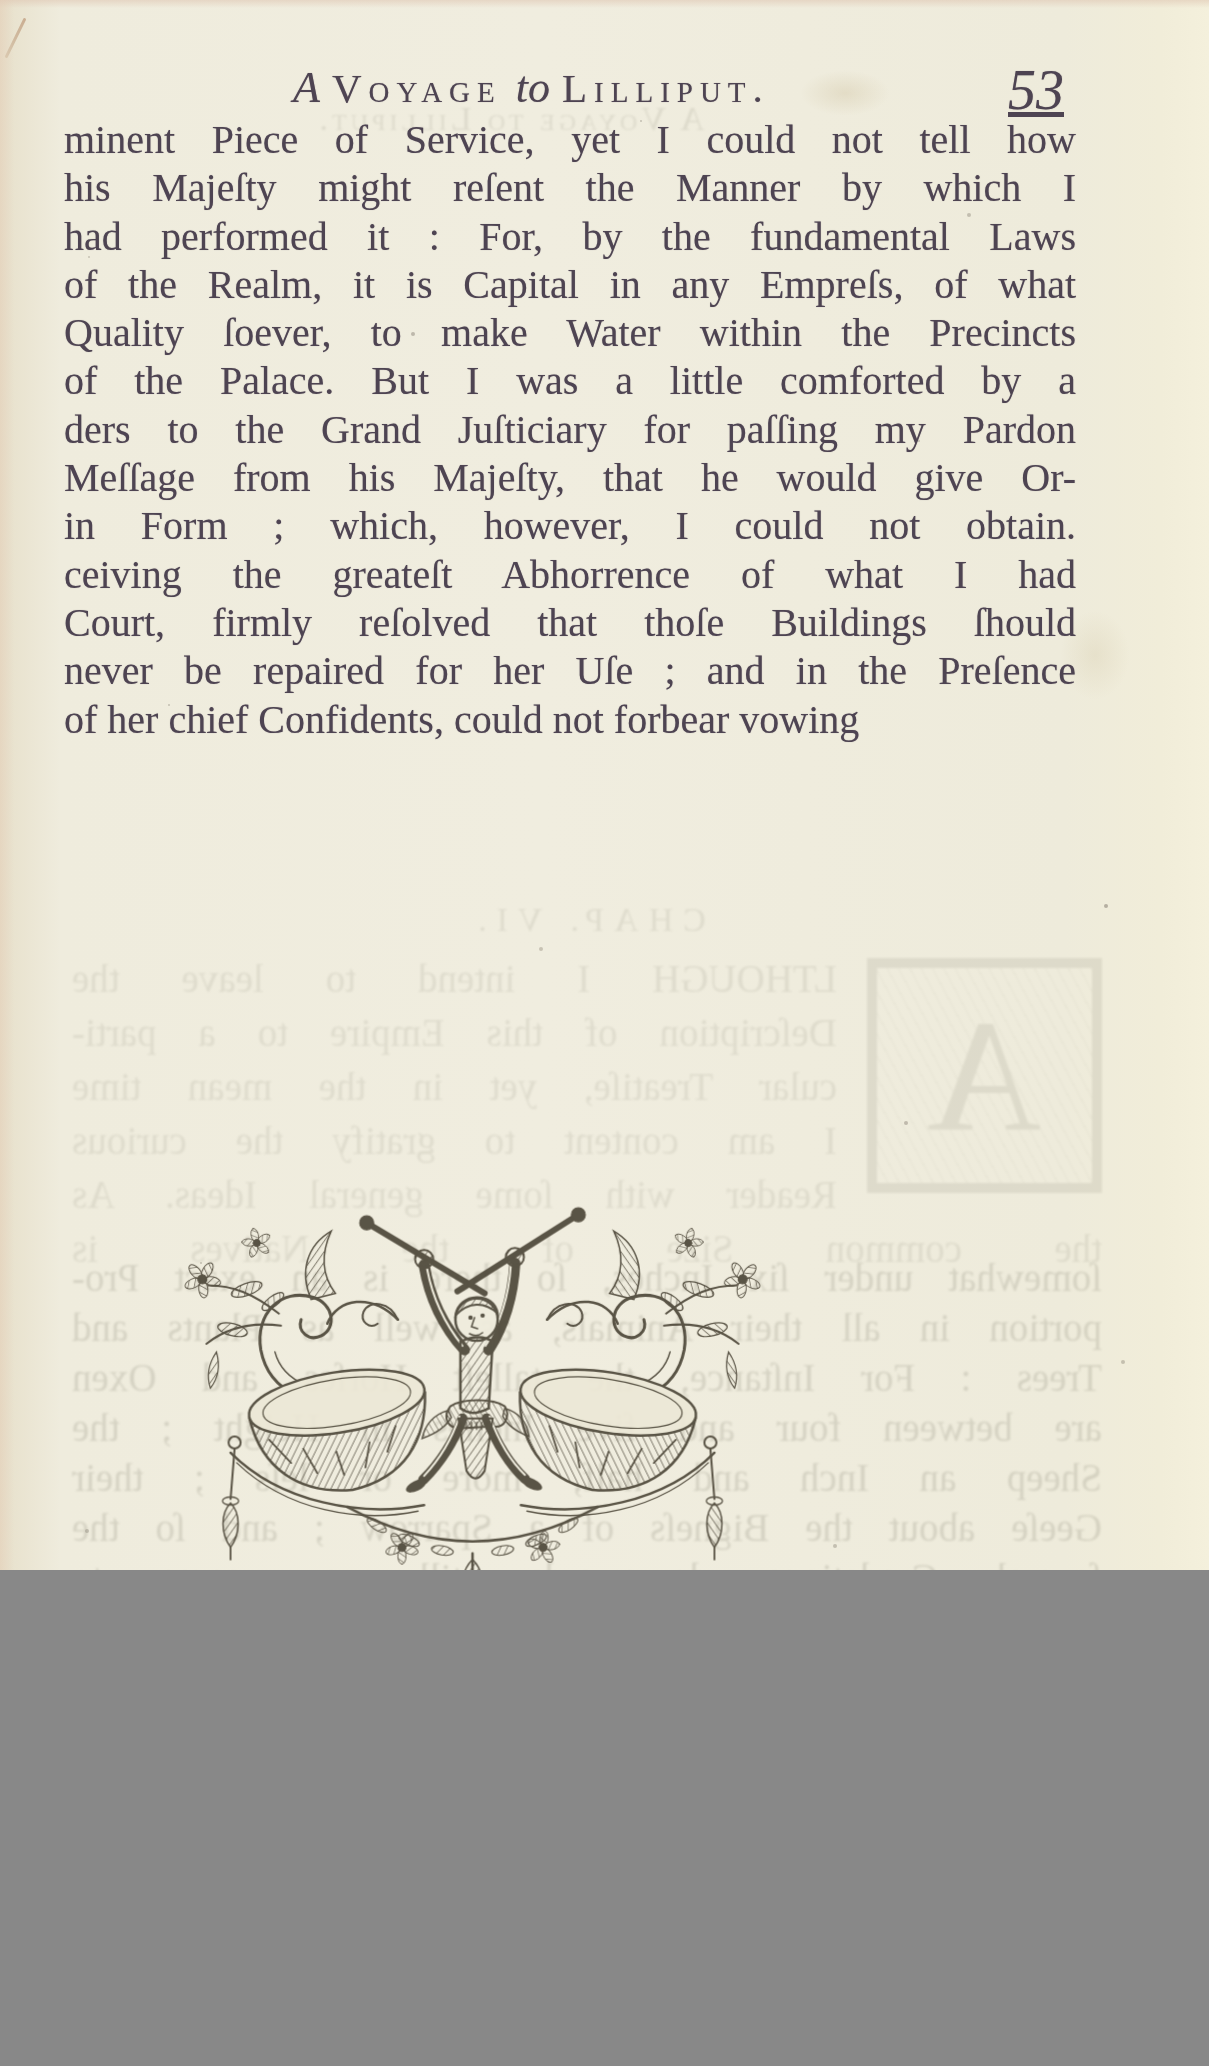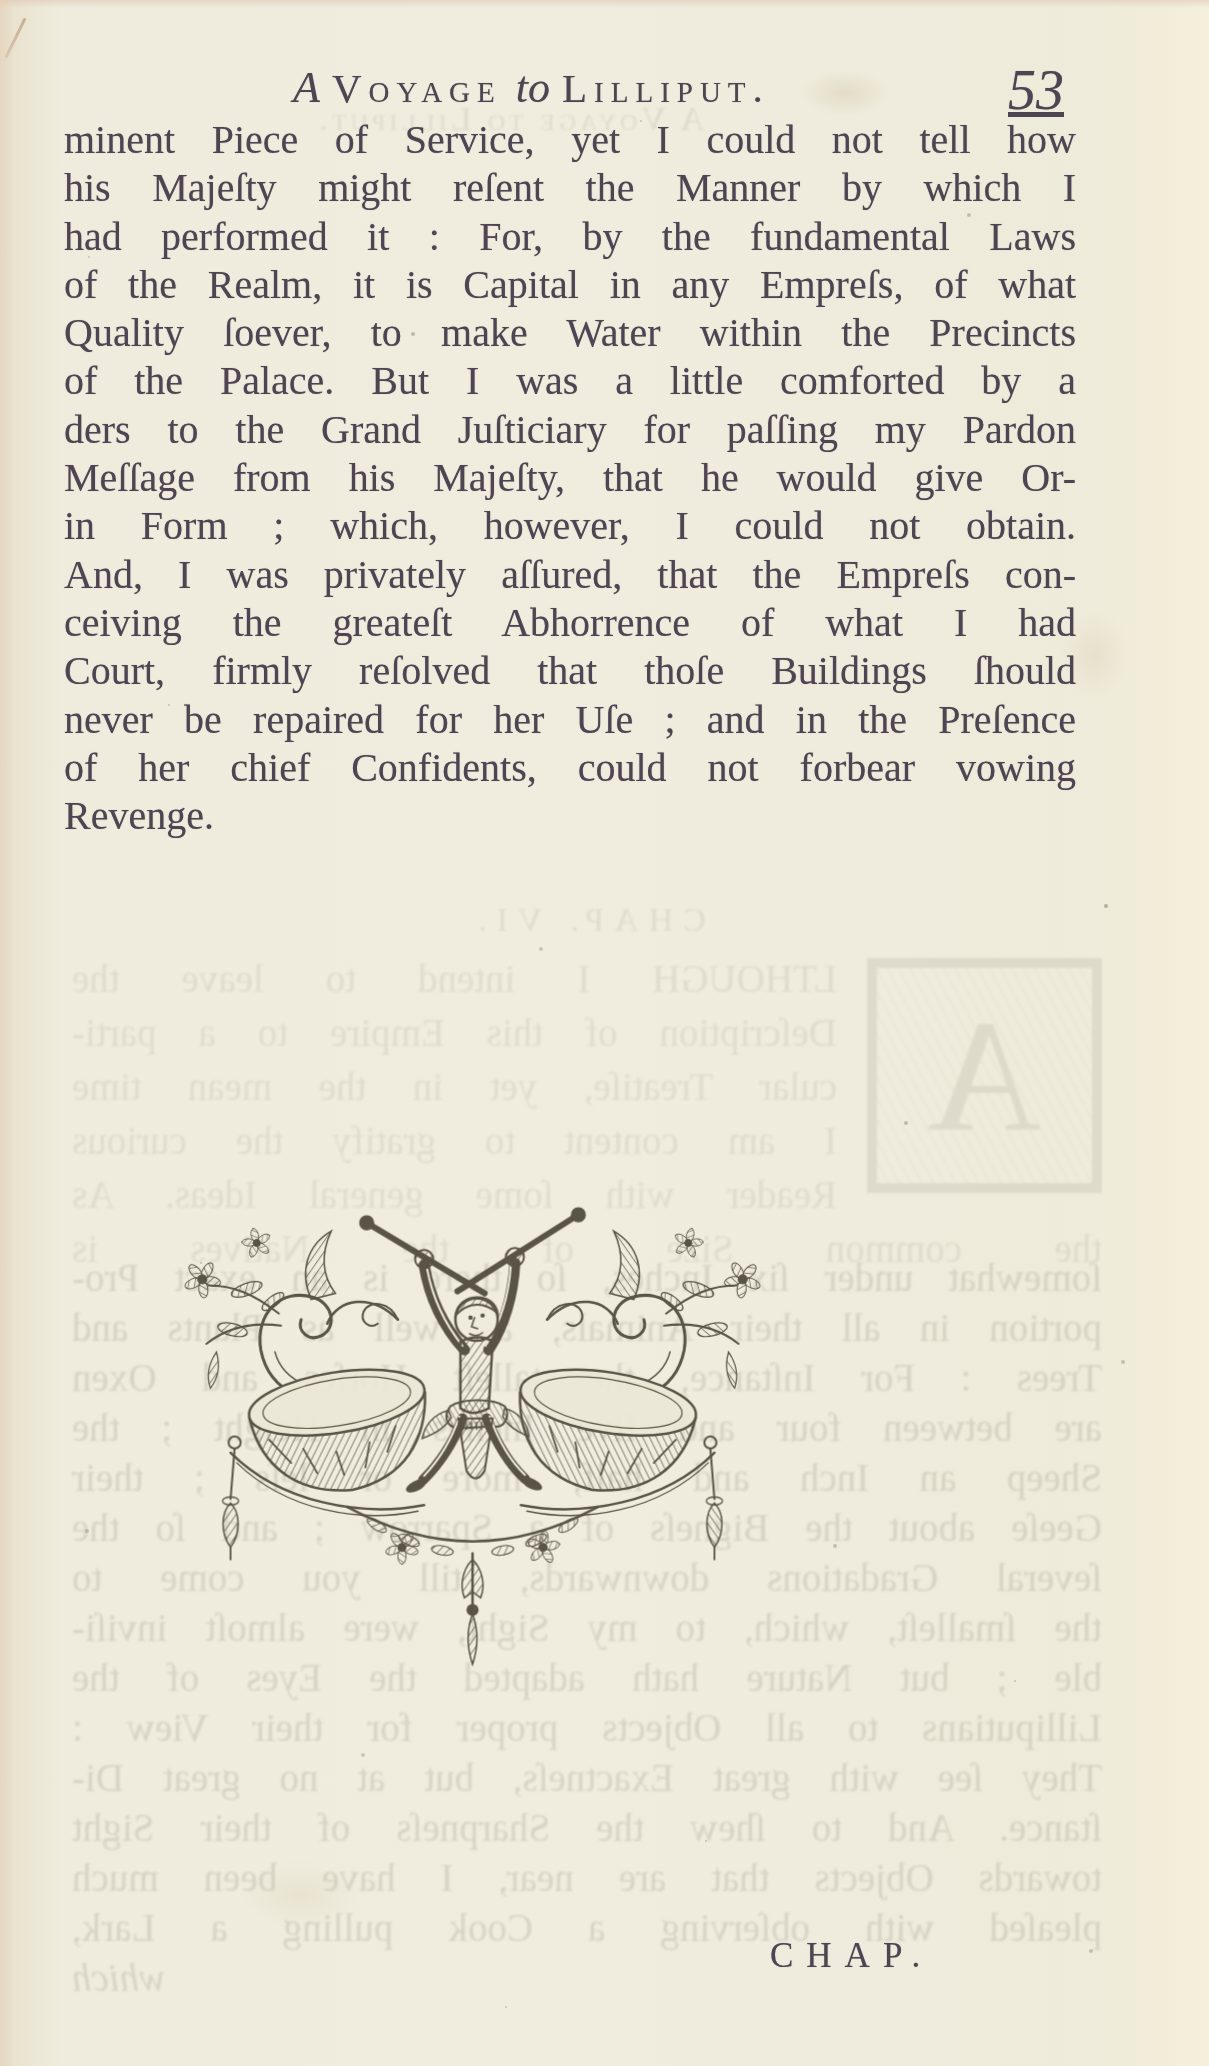--- a/index.html
+++ b/index.html
@@ -1,18 +1,18 @@
 <!DOCTYPE html>
 <html><head>
 <meta charset="utf-8">
 <title>Book page scan</title>
 <style>
   html,body{margin:0;padding:0;background:#888;}
   .page{
-    position:relative; width:1209px; height:2066px; overflow:hidden;
+    position:relative; width:1209px; height:1570px; overflow:hidden;
     background:
       linear-gradient(90deg,#e7e0cb 0,#efecdd 5%,#f0eddf 45%,#eeebdb 88%,#f1edd9 96%,#f4f0dc 100%),
       #efecdd;
     font-family:"Liberation Serif","DejaVu Serif",serif;
     color:#4e4452;
   }
   .page::before{ 
     content:""; position:absolute; left:0; top:0; width:100%; height:8px;
     background:linear-gradient(180deg,rgba(222,196,176,.55),rgba(222,196,176,0));
     pointer-events:none;
@@ -266,23 +266,21 @@
   <div class="body-text">
       <div class="t-line">minent Piece of Service, yet I could not tell how</div>
       <div class="t-line">his Majeſty might reſent the Manner by which I</div>
       <div class="t-line">had performed it : For, by the fundamental Laws</div>
       <div class="t-line">of the Realm, it is Capital in any Empreſs, of what</div>
       <div class="t-line">Quality ſoever, to make Water within the Precincts</div>
       <div class="t-line">of the Palace.  But I was a little comforted by a</div>
       <div class="t-line">ders to the Grand Juſticiary for paſſing my Pardon</div>
       <div class="t-line">Meſſage from his Majeſty, that he would give Or-</div>
       <div class="t-line">in Form ; which, however, I could not obtain.</div>
-      <div class="t-line">And, I was privately aſſured, that the Empreſs con-</div>
       <div class="t-line">ceiving the greateſt Abhorrence of what I had</div>
       <div class="t-line">Court, firmly reſolved that thoſe Buildings ſhould</div>
       <div class="t-line">never be repaired for her Uſe ; and in the  Preſence</div>
       <div class="t-line">of her chief  Confidents, could not forbear vowing</div>
-      <div class="t-line">Revenge.</div>
     </div>
 
   <div class="catchword">CHAP.</div>
 
 </div>
 
 </body></html>

